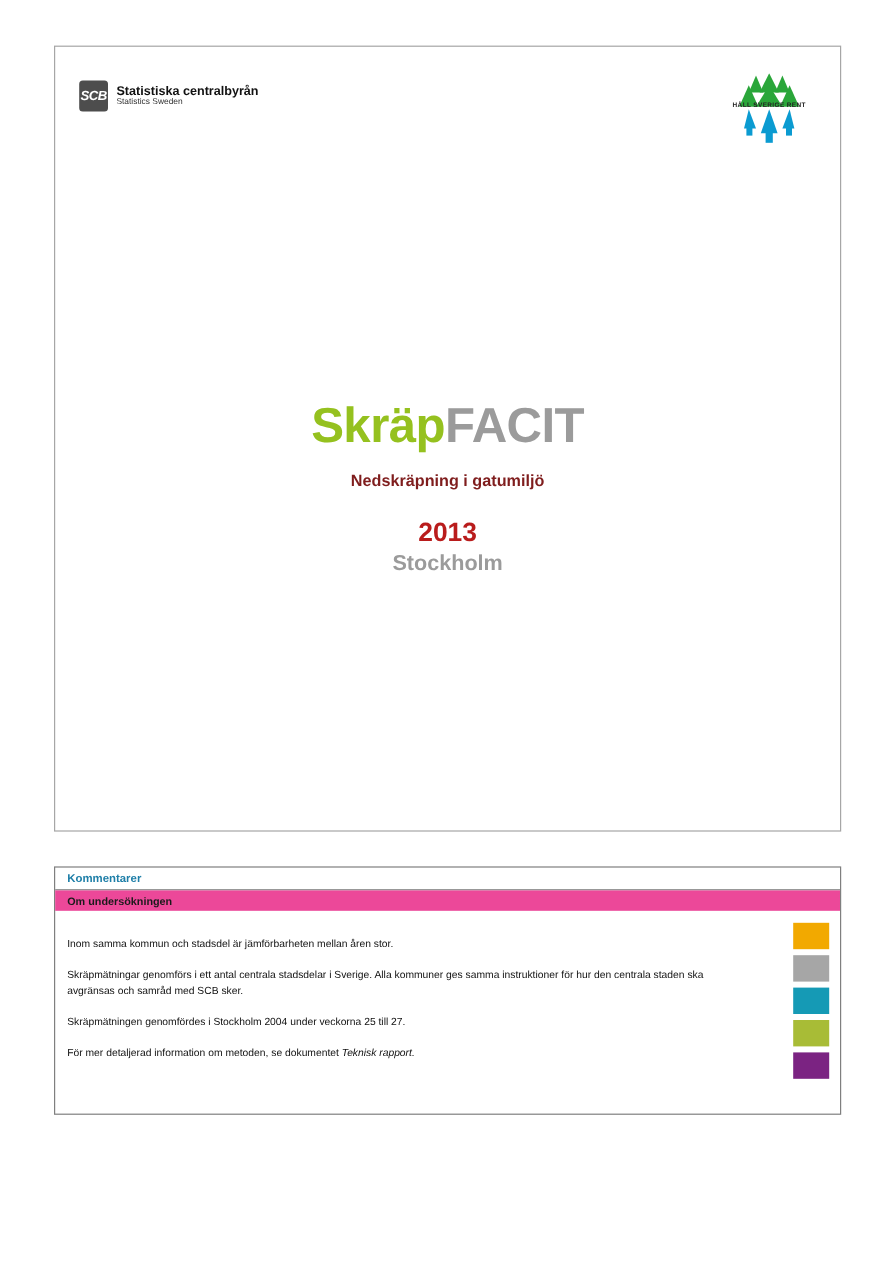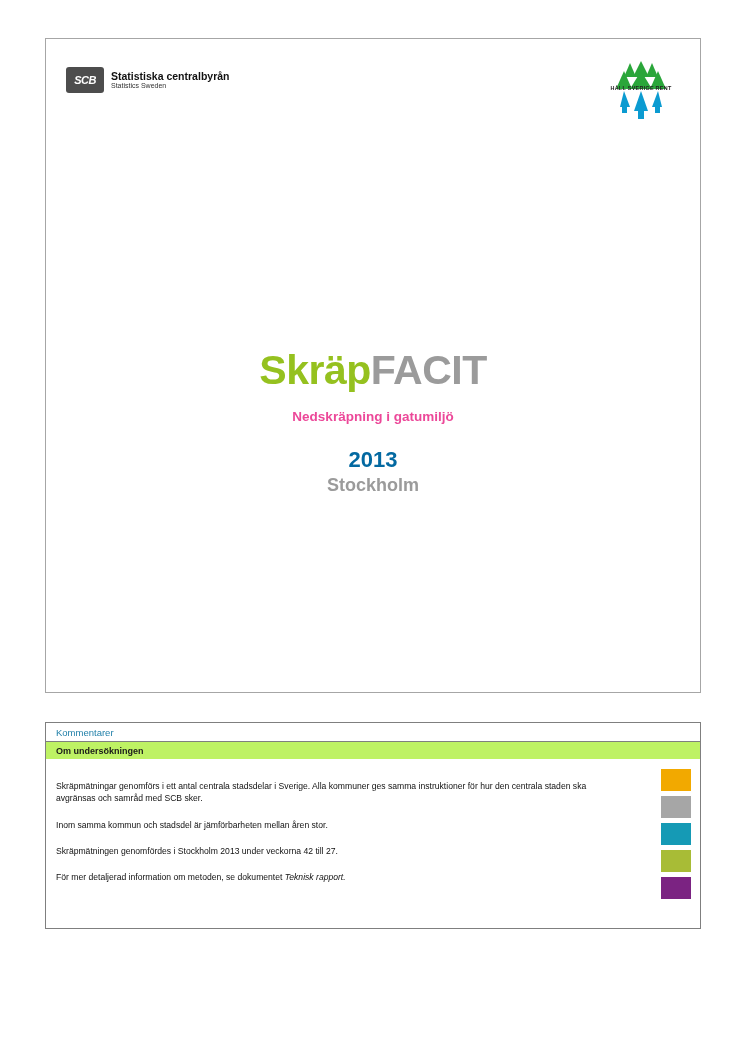--- a/index.html
+++ b/index.html
@@ -36,21 +36,21 @@
   }
 
   .scb-logo {
     position: absolute;
     left: 20px;
     top: 28px;
     display: flex;
     align-items: center;
   }
   .scb-mark {
-    width: 38px;
+    width: 24px;
     height: 26px;
     background: #4d4d4d;
     border-radius: 3px;
     color: #ffffff;
     font-size: 11px;
     font-weight: bold;
     font-style: italic;
     display: flex;
     align-items: center;
     justify-content: center;
@@ -96,35 +96,35 @@
     left: 0;
     top: 295px;
     width: 100%;
     text-align: center;
   }
   .main-title {
     font-size: 41px;
     font-weight: bold;
     letter-spacing: -0.5px;
     line-height: 1;
-    margin: 16px;
+    margin: 0;
   }
   .mt-a { color: #95c11f; }
   .mt-b { color: #9b9b9b; }
   .subtitle {
     margin-top: 18px;
     font-size: 13.5px;
     font-weight: bold;
-    color: #ec4899;
+    color: #7f1d1d;
   }
   .year {
     margin-top: 22px;
     font-size: 22px;
     font-weight: bold;
-    color: #0369a1;
+    color: #b91c1c;
     line-height: 1.25;
   }
   .city {
     font-size: 18px;
     font-weight: bold;
     color: #9b9b9b;
     line-height: 1.25;
   }
 
   
@@ -141,26 +141,26 @@
   .panel-header {
     height: 19px;
     border-bottom: 1px solid #7f7f7f;
     display: flex;
     align-items: center;
     padding-left: 10px;
     box-sizing: border-box;
   }
   .panel-header span {
     font-size: 9.5px;
-    font-weight: normal;
+    font-weight: bold;
     color: #1f7fa8;
   }
   .panel-subheader {
     height: 17px;
-    background: #bef264;
+    background: #ec4899;
     display: flex;
     align-items: center;
     padding-left: 10px;
     box-sizing: border-box;
   }
   .panel-subheader span {
     font-size: 9px;
     font-weight: bold;
     color: #1a1a1a;
   }
@@ -239,23 +239,23 @@
   </div>
 
   <div class="panel">
     <div class="panel-header">
       <span>Kommentarer</span>
     </div>
     <div class="panel-subheader">
       <span>Om undersökningen</span>
     </div>
     <div class="panel-body">
+      <p class="para">Inom samma kommun och stadsdel är jämförbarheten mellan åren stor.</p>
       <p class="para">Skräpmätningar genomförs i ett antal centrala stadsdelar i Sverige. Alla kommuner ges samma instruktioner för hur den centrala staden ska avgränsas och samråd med SCB sker.</p>
-      <p class="para">Inom samma kommun och stadsdel är jämförbarheten mellan åren stor.</p>
-      <p class="para">Skräpmätningen genomfördes i Stockholm 2013 under veckorna 42 till 27.</p>
+      <p class="para">Skräpmätningen genomfördes i Stockholm 2004 under veckorna 25 till 27.</p>
       <p class="para"><span>För mer detaljerad information om metoden, se dokumentet </span><em>Teknisk rapport.</em></p>
 
       <div class="swatches">
         <div class="swatch" style="background: rgb(242, 169, 0);"></div>
         <div class="swatch" style="background: rgb(166, 166, 166);"></div>
         <div class="swatch" style="background: rgb(21, 154, 181);"></div>
         <div class="swatch" style="background: rgb(168, 188, 54);"></div>
         <div class="swatch" style="background: rgb(123, 35, 130);"></div>
       </div>
     </div>

